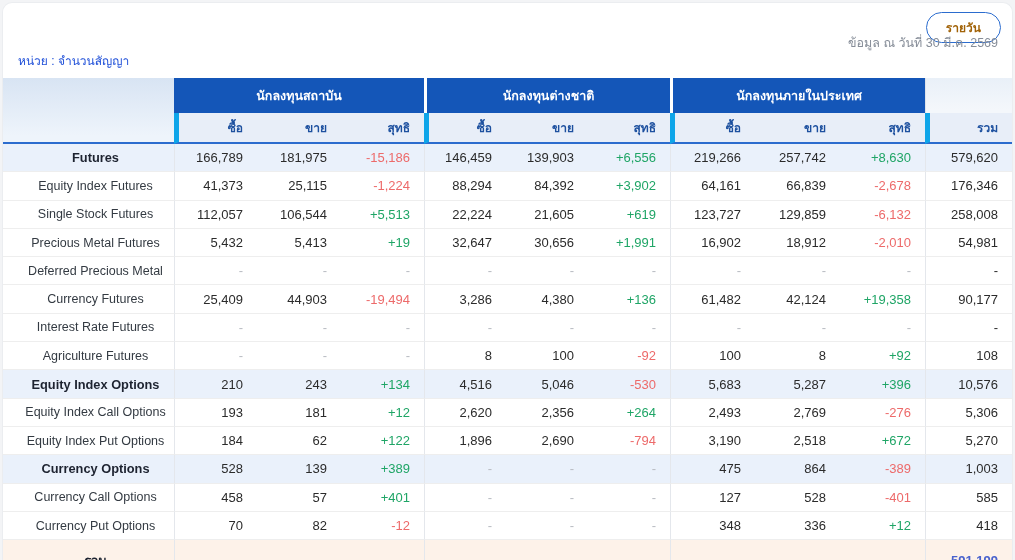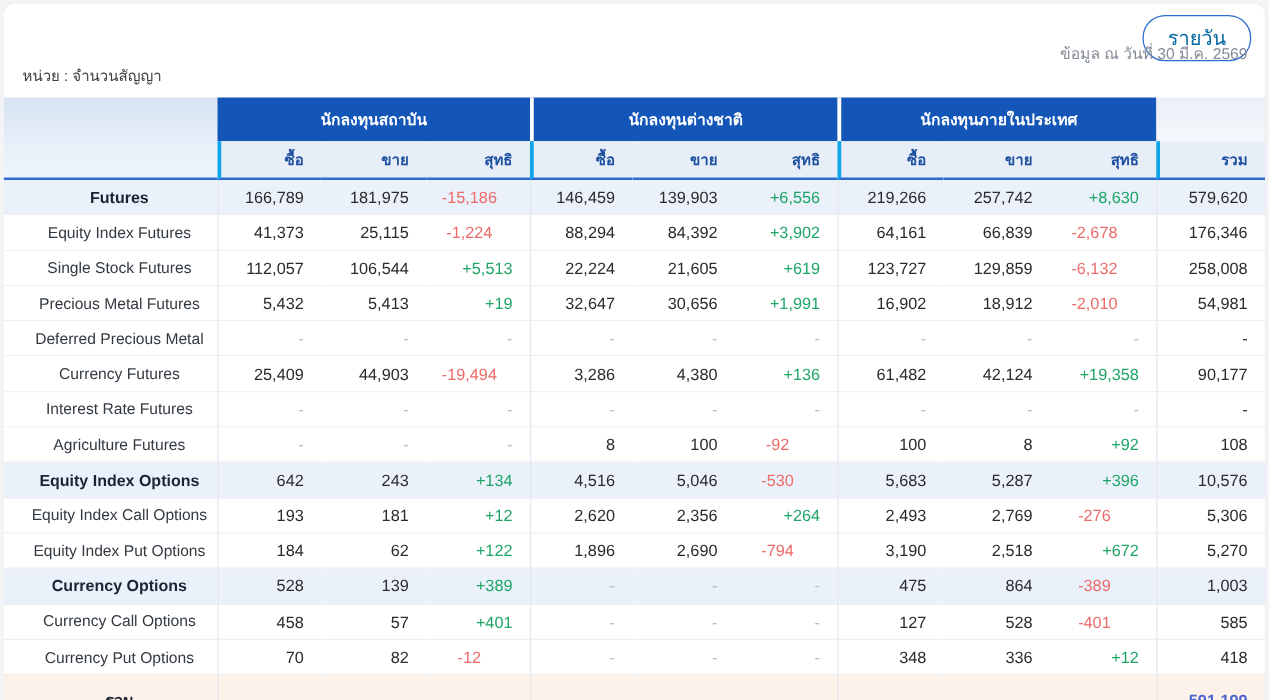--- a/index.html
+++ b/index.html
@@ -25,33 +25,33 @@
   }
   
   .topbar { position: relative; height: 75px; }
   .page-title {
     position: absolute; left: 14px; top: 7px;
     font-size: 19px; font-weight: 700; color: #141414;
     letter-spacing: .1px;
   }
   .unit-label {
     position: absolute; left: 15px; top: 48px;
-    font-size: 12px; color: #404040;
+    font-size: 12px; color: #1d4ed8;
   }
   .asof-label {
     position: absolute; right: 14px; top: 30px;
     font-size: 12.5px; color: #858c97;
   }
   .daily-btn {
     position: absolute; right: 11px; top: 9px;
     background: #fff;
     border: 1.5px solid var(--accent-blue, #2b6cce);
-    color: #0369a1;
+    color: #a16207;
     font-family: inherit;
-    font-size: 16px; font-weight: 400;
+    font-size: 12px; font-weight: 700;
     padding: 5px 19px;
     border-radius: 18px;
     cursor: pointer;
   }
   
   table {
     border-collapse: separate;
     border-spacing: 0;
     table-layout: fixed;
     width: 1009px;
@@ -77,42 +77,42 @@
     background: linear-gradient(180deg, #e9f0f8 0%, #f4f7fb 90%);
     border-left: 1px solid #dfe3ea;
   }
   .th-sub {
     background: var(--subheader-bg, #e8eef8);
     color: var(--subheader-text, #1d509f);
     font-size: 12px; font-weight: 600;
     text-align: right; padding-right: 14px;
     border-bottom: 2px solid var(--accent-blue, #2b6cce);
   }
-  .sep { border-left: 3px solid #0ea5e9; }
+  .sep { border-left: 5px solid #0ea5e9; }
 
   tbody td {
     font-size: 13px;
     color: #2b2b2b;
     border-bottom: 1px solid #eeeeee;
     background: #ffffff;
   }
   .td-label {
     font-size: 12.5px;
     text-align: center;
     padding-left: 14px;
     color: #333a42;
   }
   .num { text-align: right; padding-right: 14px; }
   .bsep { border-left: 1px solid #e4e7ec; }
 
   tr.grp-row td { background: var(--group-row-bg, #eaf1fb); }
   tr.grp-row .td-label { font-weight: 700; color: #1d2330; font-size: 12.8px; }
 
   .pos { color: var(--positive, #1fa566); }
-  .neg { color: var(--negative, #ed6a6a); text-align: center; }
+  .neg { color: var(--negative, #ed6a6a); }
   .dash { color: #b8bcc2; }
 
   tr.total-row td {
     background: var(--total-row-bg, #fdf2e9);
     border-bottom: none;
   }
   tr.total-row .td-label { font-weight: 700; color: #1d2330; font-size: 12.8px; }
   tr.total-row .grand-total { color: var(--total-value-blue, #4a63cd); font-weight: 700; }
 </style>
 </head>
@@ -260,21 +260,21 @@
           <td class="num  bsep">8</td>
           <td class="num ">100</td>
           <td class="num neg">-92</td>
           <td class="num  bsep">100</td>
           <td class="num ">8</td>
           <td class="num pos">+92</td>
           <td class="num bsep">108</td>
         </tr>
         <tr class="grp-row">
           <td class="td-label">Equity Index Options</td>
-          <td class="num  bsep">642</td>
+          <td class="num  bsep">210</td>
           <td class="num ">243</td>
           <td class="num pos">+134</td>
           <td class="num  bsep">4,516</td>
           <td class="num ">5,046</td>
           <td class="num neg">-530</td>
           <td class="num  bsep">5,683</td>
           <td class="num ">5,287</td>
           <td class="num pos">+396</td>
           <td class="num bsep">10,576</td>
         </tr>

